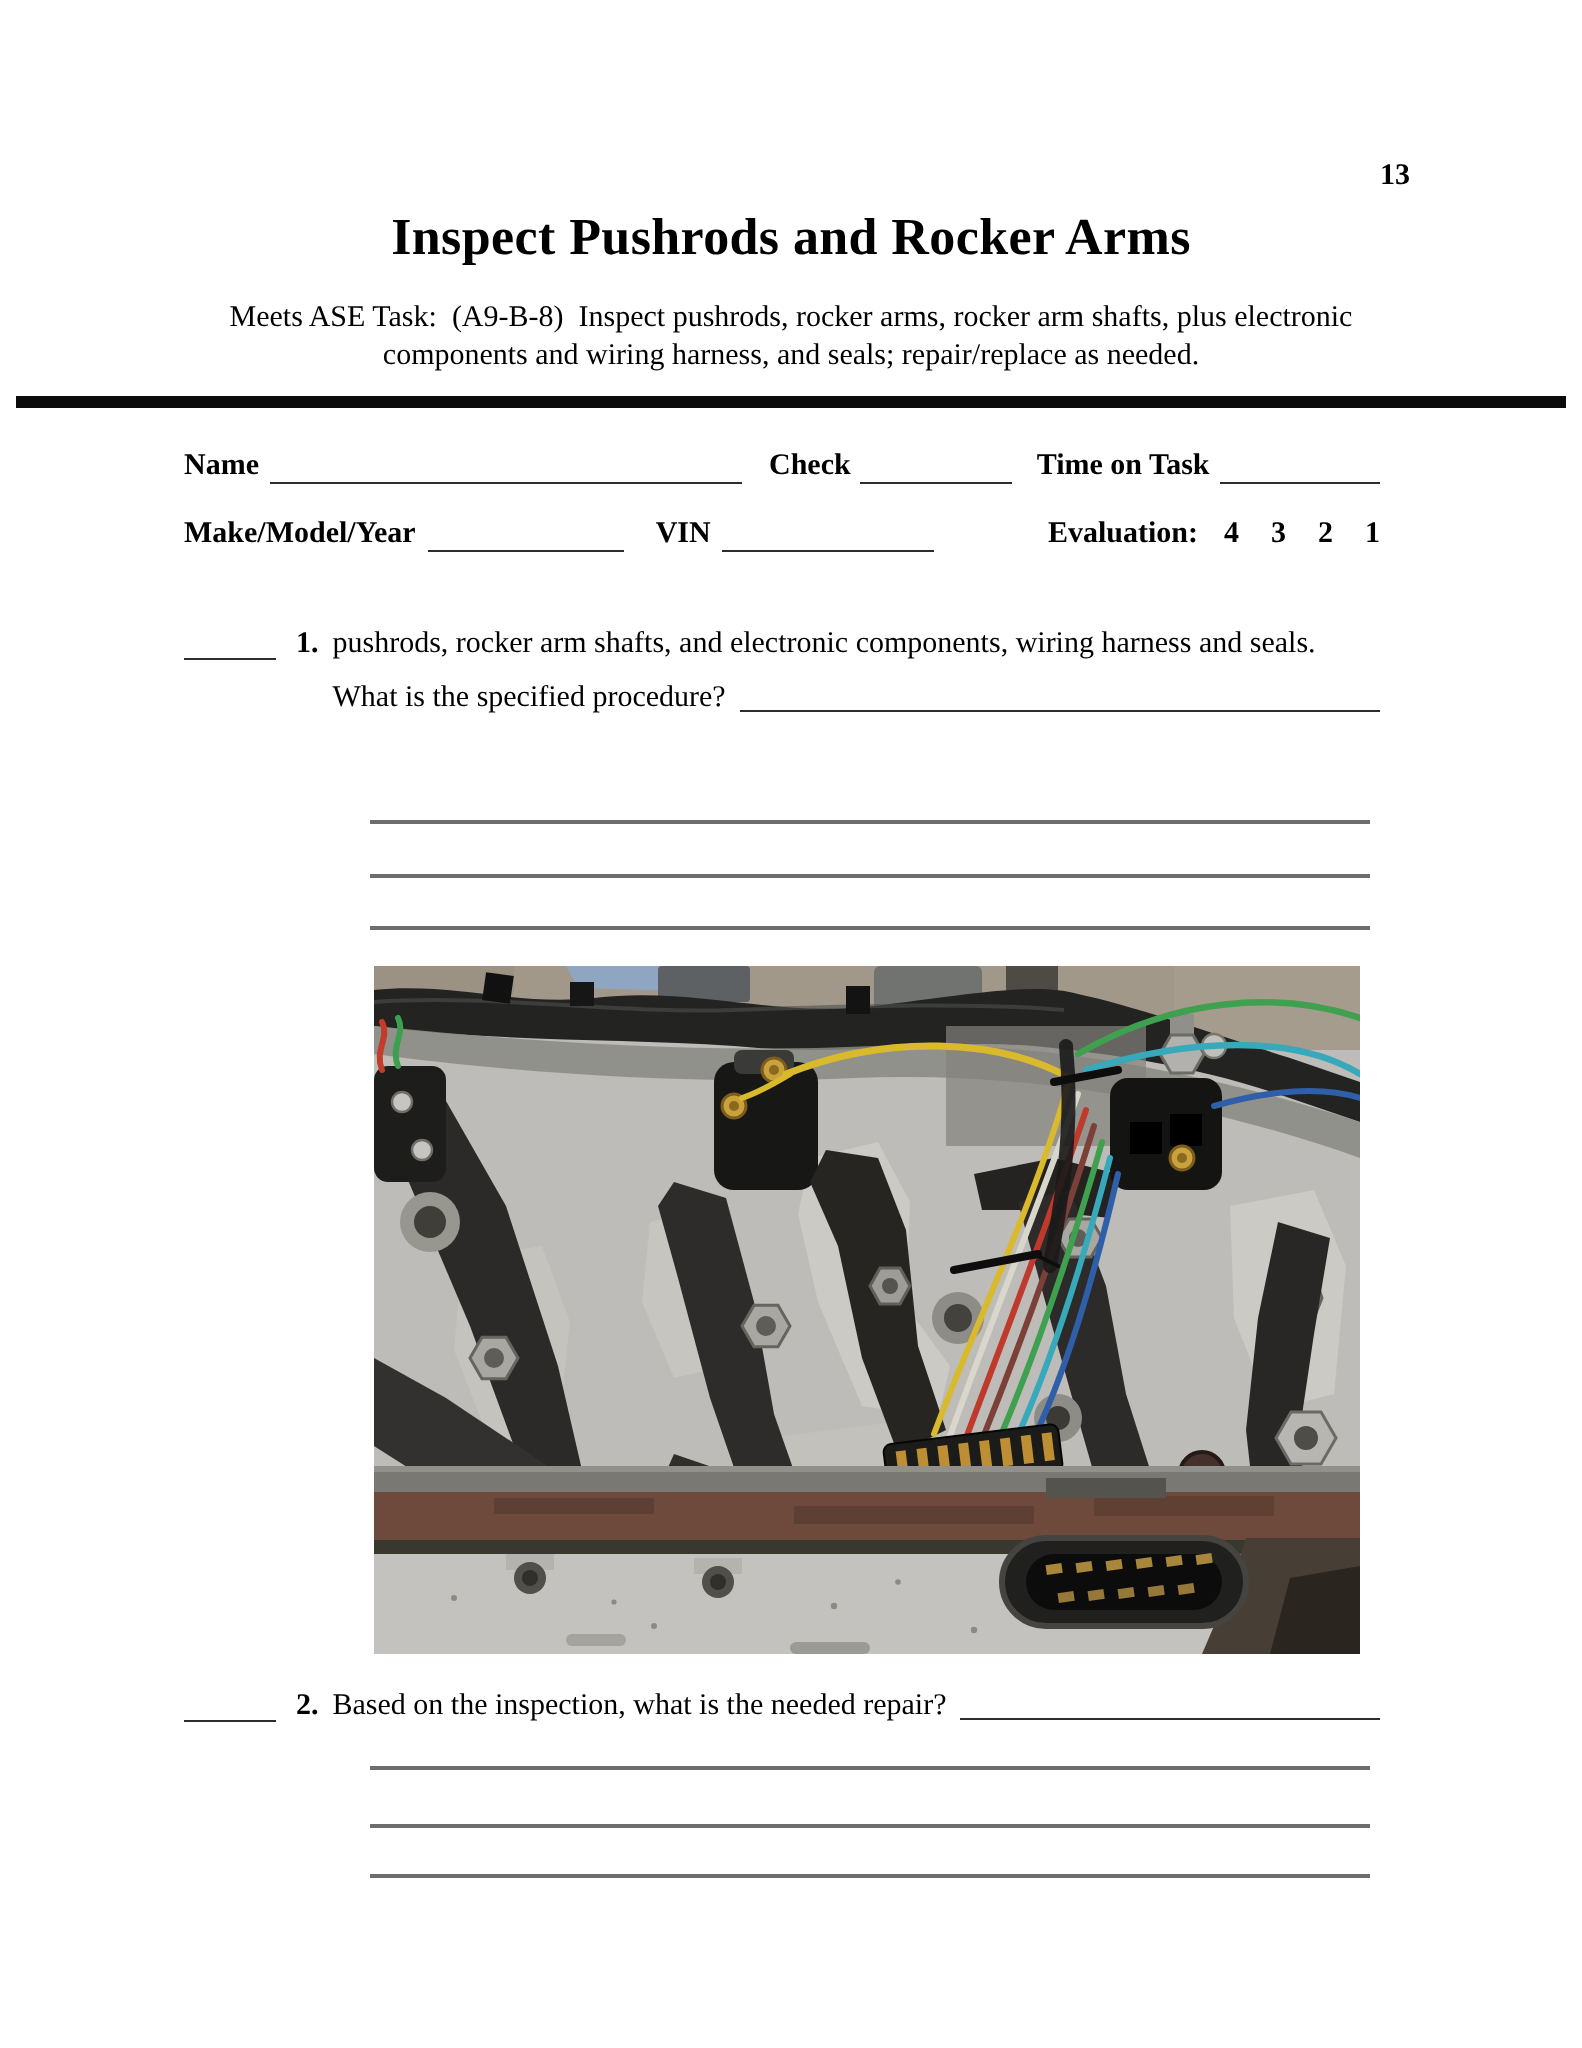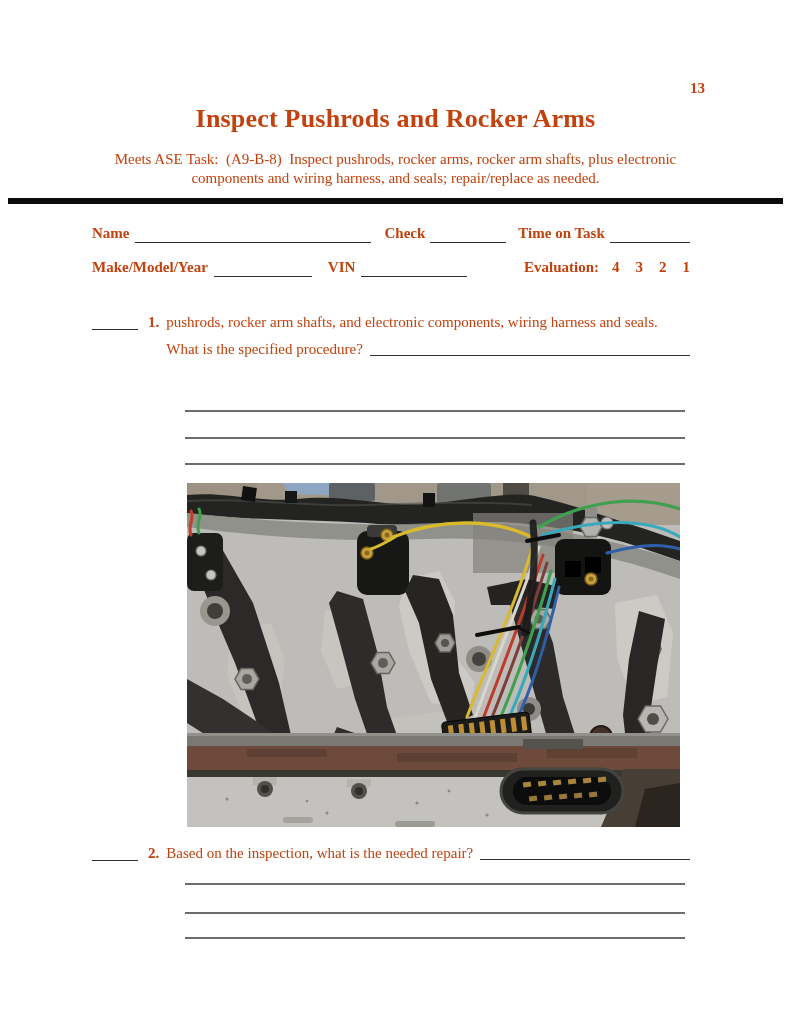--- a/index.html
+++ b/index.html
@@ -2,21 +2,21 @@
 <html><head>
 <meta charset="utf-8">
 <style>
   html,body{margin:0;padding:0;background:#e9e9e9;}
   .page{
     position:relative;
     width:791px;height:1024px;
     margin:0 auto;
     background:#ffffff;
     font-family:"Liberation Serif","DejaVu Serif",serif;
-    color:#c2410c;
+    color:#000000;
     overflow:hidden;
   }
   .page-number{
     position:absolute;top:80px;right:86px;
     font-size:15px;font-weight:bold;
   }
   .title{
     position:absolute;top:104px;left:0;width:100%;
     text-align:center;font-size:26px;font-weight:bold;
     margin:0;letter-spacing:.2px;
@@ -25,21 +25,21 @@
     position:absolute;top:150px;left:0;width:100%;
     text-align:center;font-size:15px;line-height:18.5px;
   }
   .subtitle div{white-space:pre;font-family:Liberation Serif, serif;}
   .rule{
     position:absolute;top:198px;left:8px;right:8px;height:6px;
     background:#0b0b0b;
   }
   .form-row{
     position:absolute;left:92px;width:598px;
-    display:flex;align-items:flex-end;
+    display:flex;
     font-size:15px;font-weight:bold;line-height:19px;
   }
   .form-row.r1{top:224px;}
   .form-row.r2{top:258px;}
   .blank{
     display:inline-block;height:17px;
     border-bottom:1.5px solid #2e2e2e;
   }
   .b-name{width:236px;margin-left:5px;}
   .lbl-date{margin-left:14px;}

